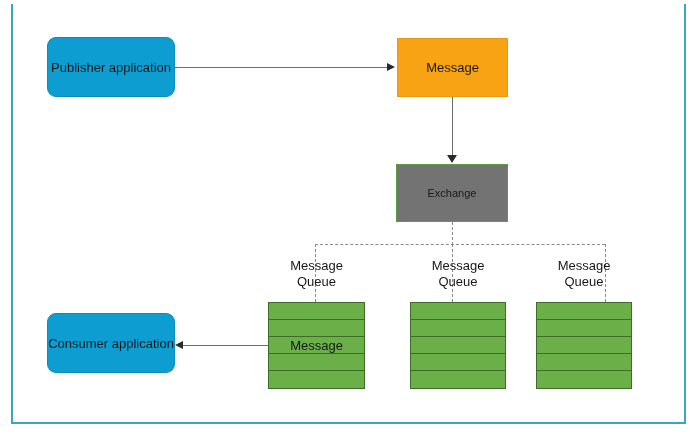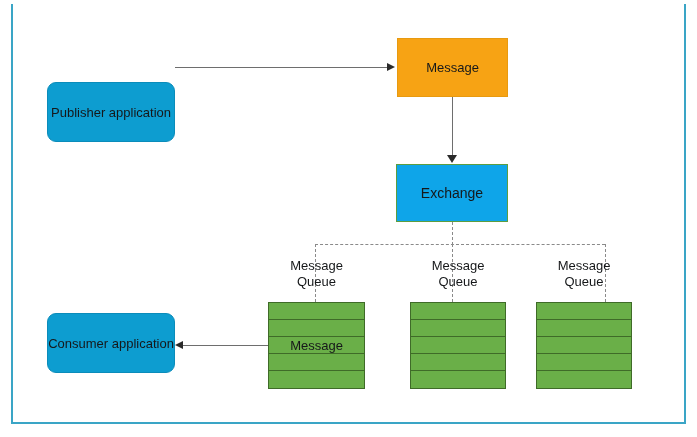--- a/index.html
+++ b/index.html
@@ -59,27 +59,27 @@
     align-items: center;
     justify-content: center;
     color: #16181a;
     font-size: 13px;
     box-sizing: border-box;
   }
 
   
   .exchange-box {
     position: absolute;
-    background: #0ea5e9;
+    background: #737373;
     border: 1px solid #5d9d40;
     display: flex;
     align-items: center;
     justify-content: center;
     color: #16181a;
-    font-size: 14px;
+    font-size: 11px;
     box-sizing: border-box;
   }
 
   
   .queue {
     position: absolute;
   }
   .queue-label {
     position: absolute;
     left: 0;
@@ -156,21 +156,21 @@
 </style>
 </head>
 <body>
 
 <div id="canvas">
 
   <div class="frame-left"></div>
   <div class="frame-right"></div>
   <div class="frame-bottom"></div>
 
-  <div class="app-box" style="left:47px; top:37px; width:128px; height:60px;margin-top:45px;">Publisher
+  <div class="app-box" style="left:47px; top:37px; width:128px; height:60px;">Publisher
 application</div>
 
   <div class="line-h" style="left:175px; top:67px; width:212px;"></div>
   <div class="arrow-right" style="left:387px; top:63px;"></div>
 
   <div class="msg-box" style="left:397px; top:38px; width:111px; height:59px;">Message</div>
 
   <div class="line-v" style="left:452px; top:97px; height:58px;"></div>
   <div class="arrow-down" style="left:447px; top:155px;"></div>
 

